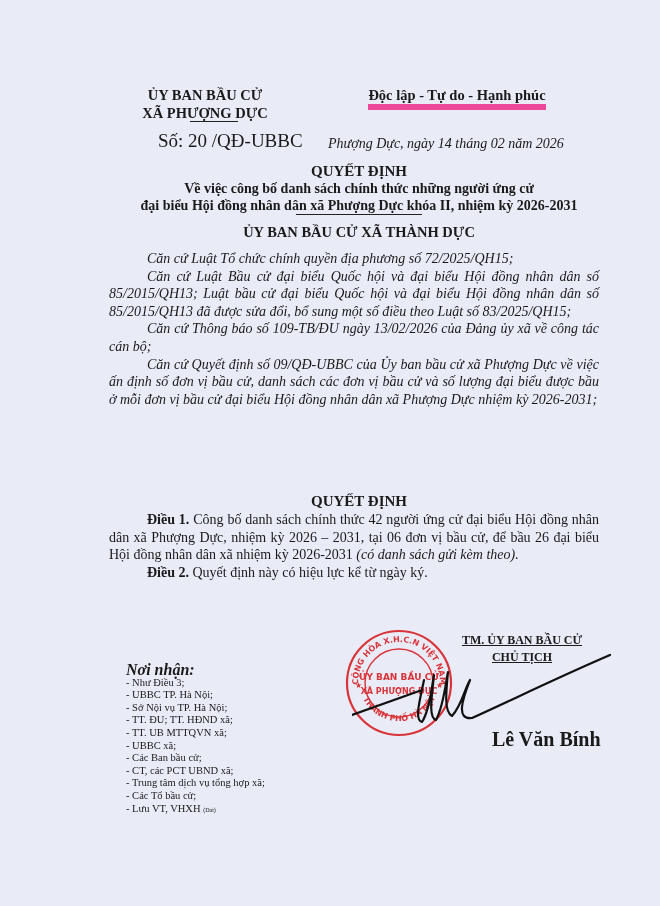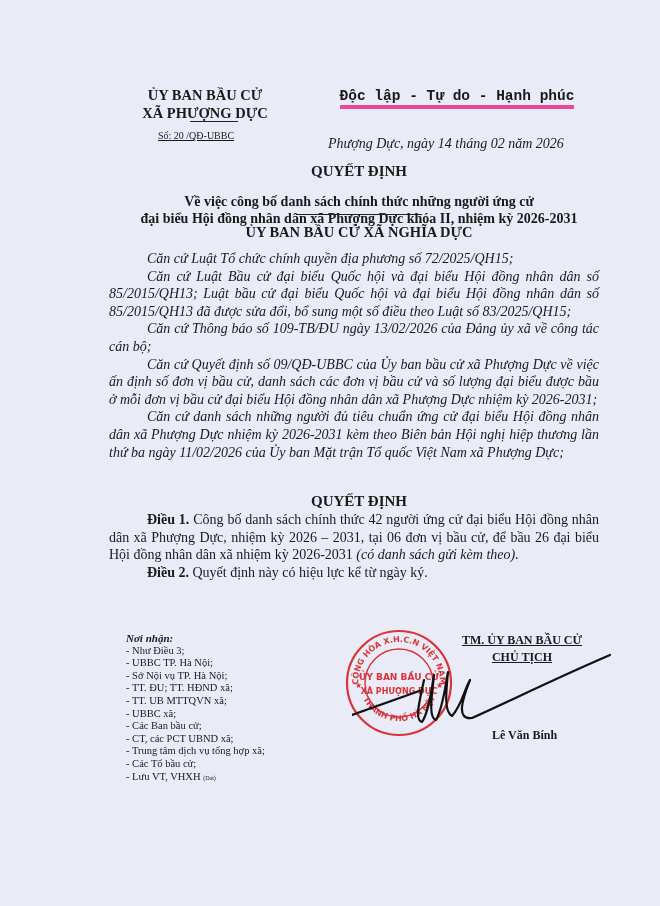--- a/index.html
+++ b/index.html
@@ -17,57 +17,56 @@
     .i { font-style: italic; }
     .hdr { font-size: 14.5px; line-height: 18px; text-align: center; }
     .ul-short { position: absolute; height: 1px; background: #222; }
     .center { text-align: center; }
     .body-text {
       position: absolute; left: 97px; width: 490px;
       font-size: 14px; line-height: 17.6px; text-align: justify;
     }
     .body-text p { margin: 0; text-indent: 38px; }
     .recv { position: absolute; left: 114px; top: 632px; font-size: 10.5px; line-height: 12.6px; }
-    .recv .title { font-size: 11px; font-weight: bold; font-style: italic; }
+    .recv .title { font-size: 16px; font-weight: bold; font-style: italic; margin-top: 32px; }
     .sig { position: absolute; left: 420px; top: 632px; width: 180px; text-align: center; font-size: 12px; font-weight: bold; line-height: 17px; text-decoration: underline; }
     .stamp { position: absolute; left: 332px; top: 628px; width: 110px; height: 110px; }
     .signature { position: absolute; left: 340px; top: 650px; width: 260px; height: 80px; }
-    .signer { position: absolute; left: 480px; top: 728px; font-size: 12px; font-weight: bold; }
+    .signer { position: absolute; left: 480px; top: 728px; font-size: 20px; font-weight: bold; }
   </style>
 </head>
 <body>
 
 <div class="page">
 
   <div class="abs hdr b" style="left:118px; top:86px; width:150px;">
     <div>ỦY BAN BẦU CỬ</div>
     <div>XÃ PHƯỢNG DỰC</div>
   </div>
   <div class="ul-short" style="left:178px; top:121px; width:48px;"></div>
-  <div class="abs" style="left:146px; top:130px; font-size:10px;text-decoration:underline;">Số:  20 /QĐ-UBBC</div>
+  <div class="abs" style="left:146px; top:130px; font-size:19px;">Số:  20 /QĐ-UBBC</div>
 
   <div class="abs hdr b" style="left:295px; top:86px; width:300px;">
-    <div style="display:inline-block; border-bottom:4px solid #ec4899; line-height:17px;font-family:Liberation Mono, monospace;">Độc lập - Tự do - Hạnh phúc</div>
+    <div style="display:inline-block; border-bottom:6px solid #ec4899; line-height:17px;">Độc lập - Tự do - Hạnh phúc</div>
   </div>
   <div class="abs i" style="left:316px; top:136px; font-size:14px;">Phượng Dực, ngày 14 tháng 02 năm 2026</div>
 
   <div class="abs center b" style="left:97px; top:163px; width:500px; font-size:15px; line-height:17px;">
     <div>QUYẾT ĐỊNH</div>
-    <div style="font-size:14px;margin-top:13px;">Về việc công bố danh sách chính thức những người ứng cử</div>
+    <div style="font-size:14px;">Về việc công bố danh sách chính thức những người ứng cử</div>
     <div style="font-size:14px;">đại biểu Hội đồng nhân dân xã Phượng Dực khóa II, nhiệm kỳ 2026-2031</div>
   </div>
   <div class="ul-short" style="left:284px; top:214px; width:126px;"></div>
-  <div class="abs center b" style="left:97px; top:224px; width:500px; font-size:14.5px;">ỦY BAN BẦU CỬ XÃ NGHĨA DỰC</div>
+  <div class="abs center b" style="left:97px; top:224px; width:500px; font-size:14.5px;">ỦY BAN BẦU CỬ XÃ THÀNH DỰC</div>
 
   <div class="body-text i" style="top:250px;">
     <p>Căn cứ Luật Tổ chức chính quyền địa phương số 72/2025/QH15;</p>
     <p>Căn cứ Luật Bầu cử đại biểu Quốc hội và đại biểu Hội đồng nhân dân số 85/2015/QH13; Luật bầu cử đại biểu Quốc hội và đại biểu Hội đồng nhân dân số 85/2015/QH13 đã được sửa đổi, bổ sung một số điều theo Luật số 83/2025/QH15;</p>
     <p>Căn cứ Thông báo số 109-TB/ĐU ngày 13/02/2026 của Đảng ủy xã về công tác cán bộ;</p>
     <p>Căn cứ Quyết định số 09/QĐ-UBBC của Ủy ban bầu cử xã Phượng Dực về việc ấn định số đơn vị bầu cử, danh sách các đơn vị bầu cử và số lượng đại biểu được bầu ở mỗi đơn vị bầu cử đại biểu Hội đồng nhân dân xã Phượng Dực nhiệm kỳ 2026-2031;</p>
-    <p>Căn cứ danh sách những người đủ tiêu chuẩn ứng cử đại biểu Hội đồng nhân dân xã Phượng Dực nhiệm kỳ 2026-2031 kèm theo Biên bản Hội nghị hiệp thương lần thứ ba ngày 11/02/2026 của Ủy ban Mặt trận Tổ quốc Việt Nam xã Phượng Dực;</p>
   </div>
 
   <div class="abs center b" style="left:97px; top:493px; width:500px; font-size:15px;">QUYẾT ĐỊNH</div>
   <div class="body-text" style="top:511px;">
     <p><span class="b">Điều 1.</span><span> Công bố danh sách chính thức 42 người ứng cử đại biểu Hội đồng nhân dân xã Phượng Dực, nhiệm kỳ 2026 – 2031, tại 06 đơn vị bầu cử, để bầu 26 đại biểu Hội đồng nhân dân xã nhiệm kỳ 2026-2031 </span><span class="i">(có danh sách gửi kèm theo).</span></p>
     <p><span class="b">Điều 2.</span><span> Quyết định này có hiệu lực kể từ ngày ký.</span></p>
   </div>
 
   <div class="recv">
     <div class="title">Nơi nhận:</div>

